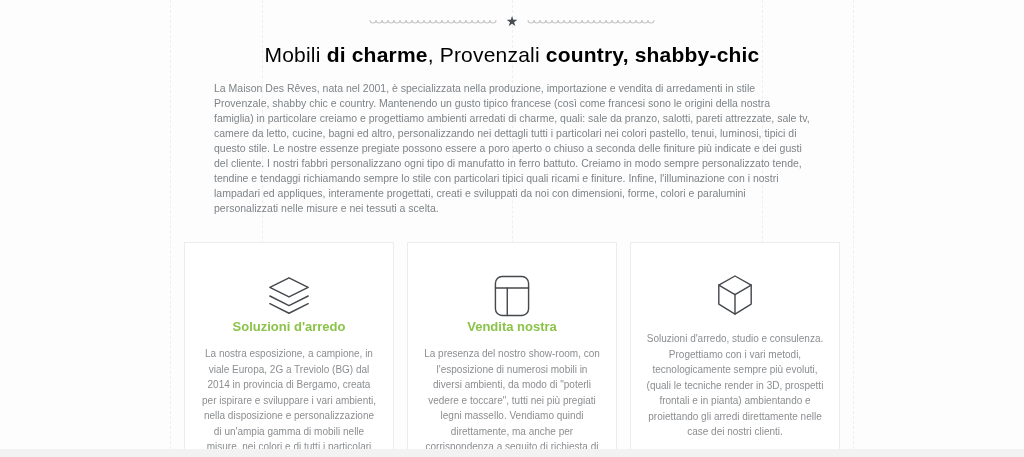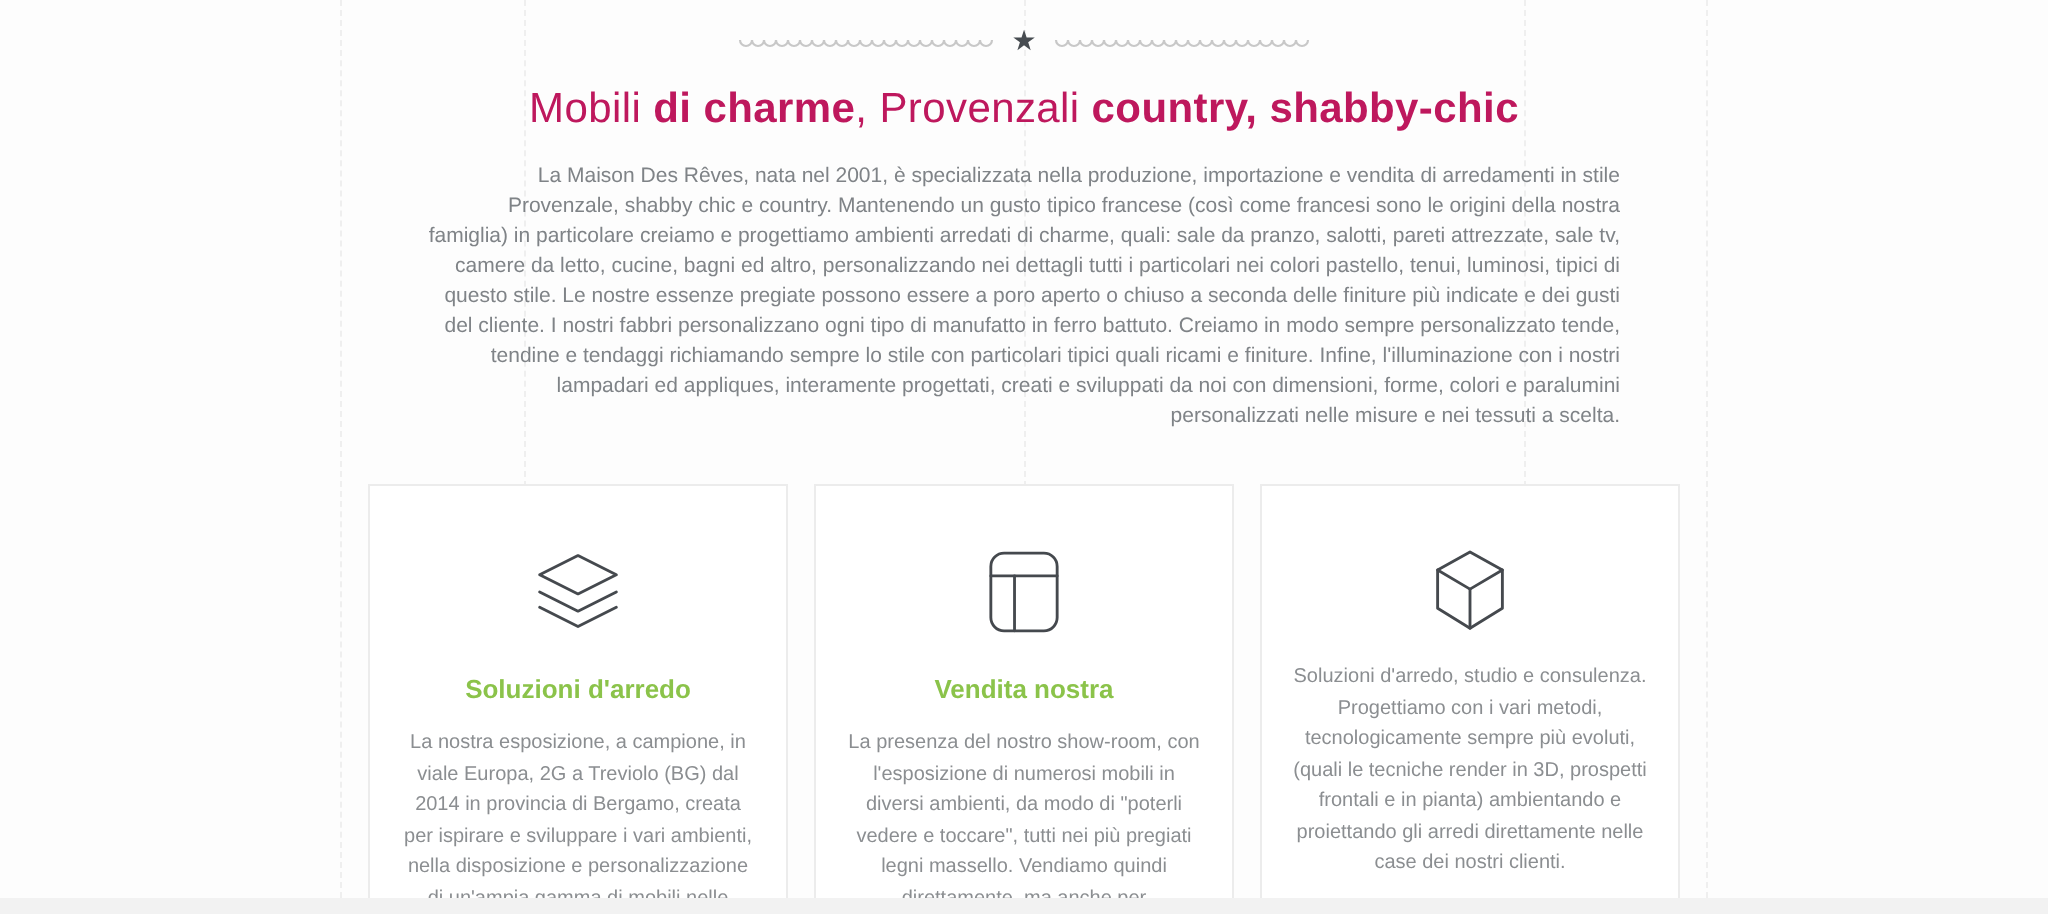--- a/index.html
+++ b/index.html
@@ -30,29 +30,29 @@
   .wave { color: #c8c8c8; display: block; }
   .star { color: #474c51; font-size: 14px; line-height: 1; font-family: "DejaVu Sans", sans-serif; }
 
   
   h1 {
     margin-top: 15px;
     text-align: center;
     font-size: 21px;
     font-weight: 300;
     letter-spacing: 0.2px;
-    color: #be185d;
+    color: #000000;
   }
   h1 .b { font-weight: 700; }
 
   
   .intro {
     width: 596px;
     margin: 14px auto 0;
-    text-align: right;
+    text-align: left;
     font-size: 10.5px;
     line-height: 15px;
     color: #7f8387;
   }
 
   
   .cards {
     margin-top: 26px;
     display: flex; justify-content: center; gap: 13px;
   }
@@ -63,21 +63,20 @@
     text-align: center;
     padding: 30px 15px 0;
   }
   .card .icon-wrap {
     height: 46px;
     display: flex; align-items: center; justify-content: center;
     color: #45494e;
   }
   .card .icon-wrap svg { stroke: currentColor; fill: none; stroke-width: 1.5; stroke-linejoin: round; stroke-linecap: round; }
   .card h2 {
-    margin-top: 18px;
     font-size: 13px;
     font-weight: 700;
     color: #8bc34a;
   }
   .card p {
     margin-top: 12px;
     font-size: 10px;
     line-height: 15.5px;
     color: #8b8e91;
   }

